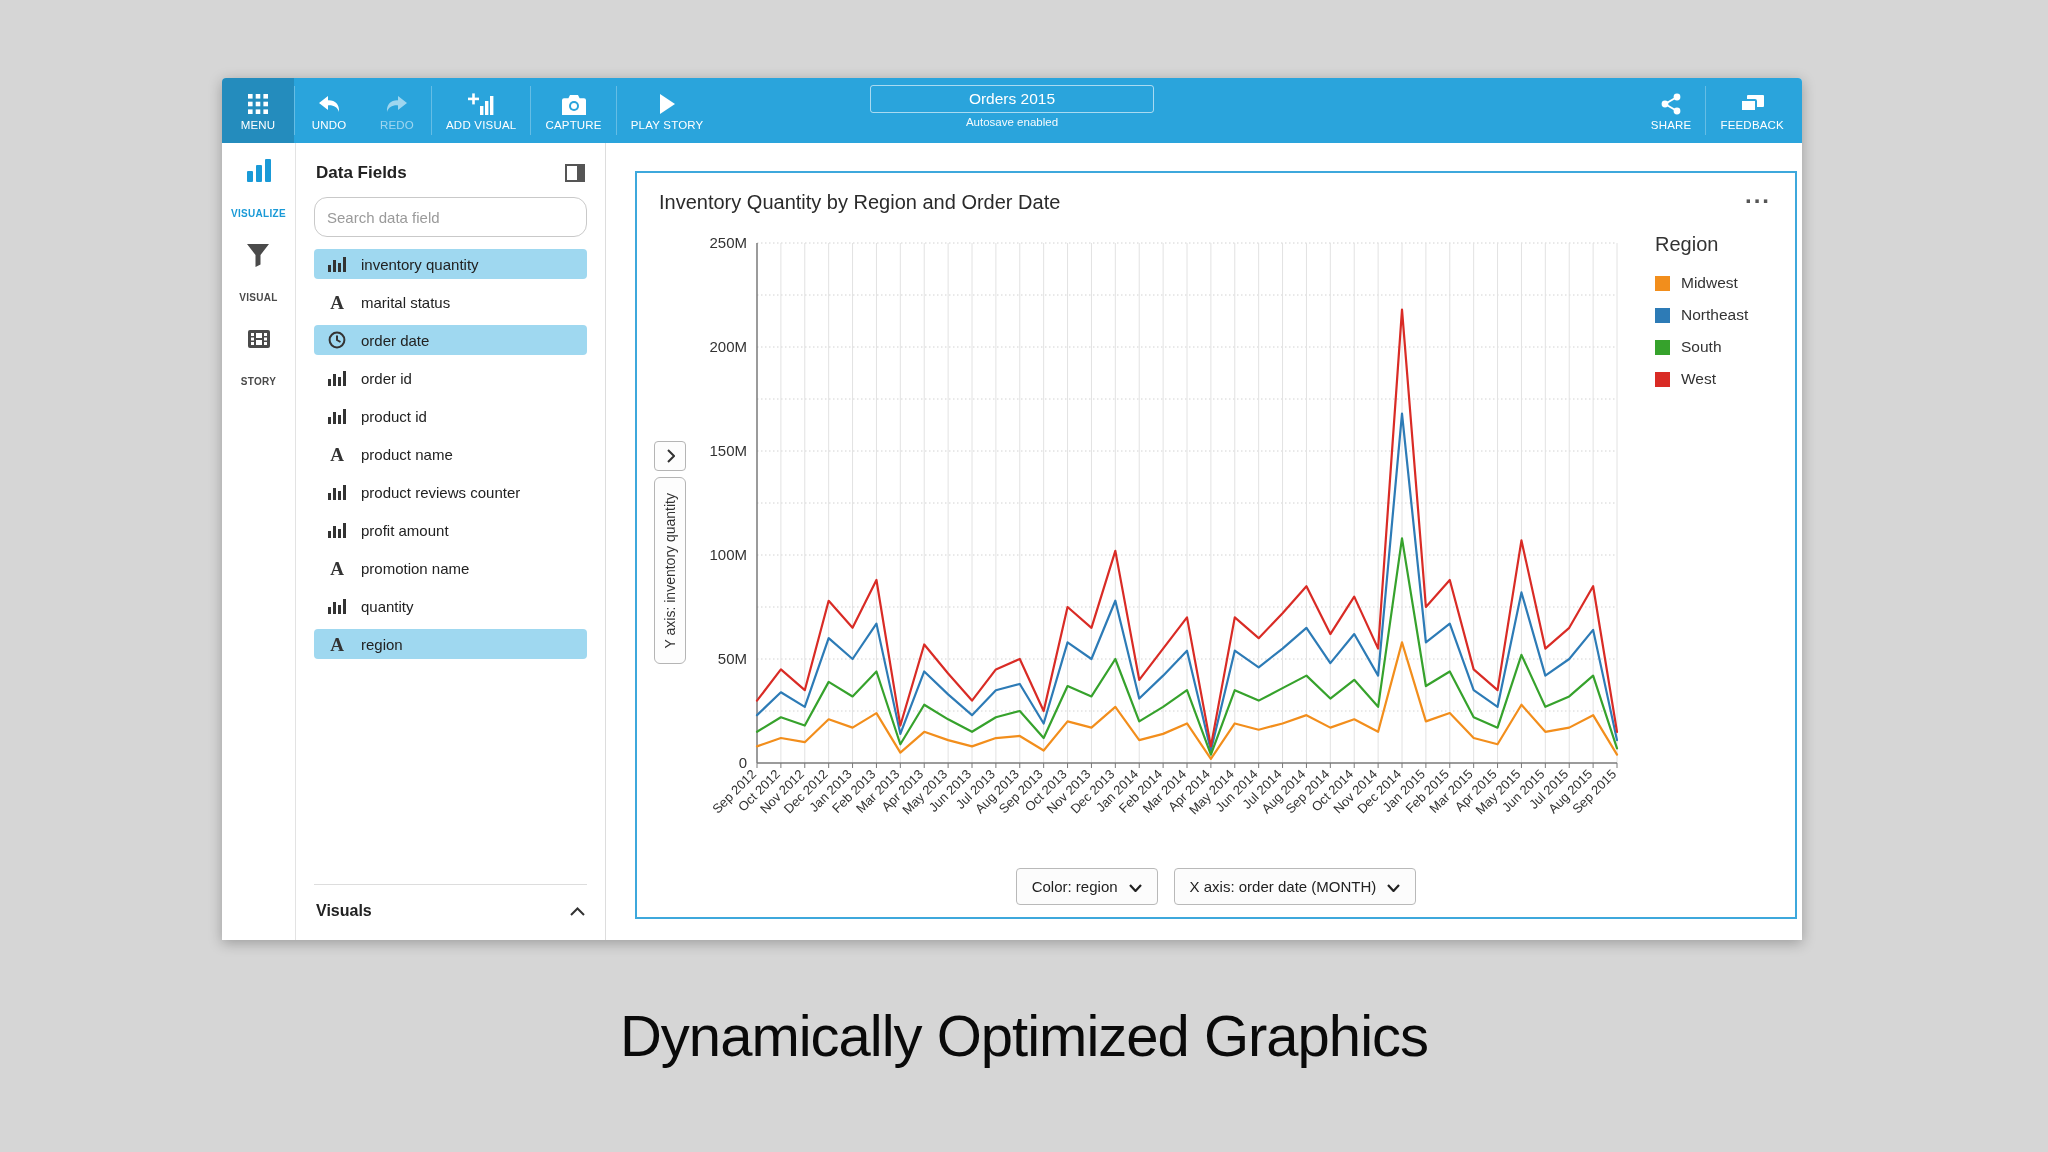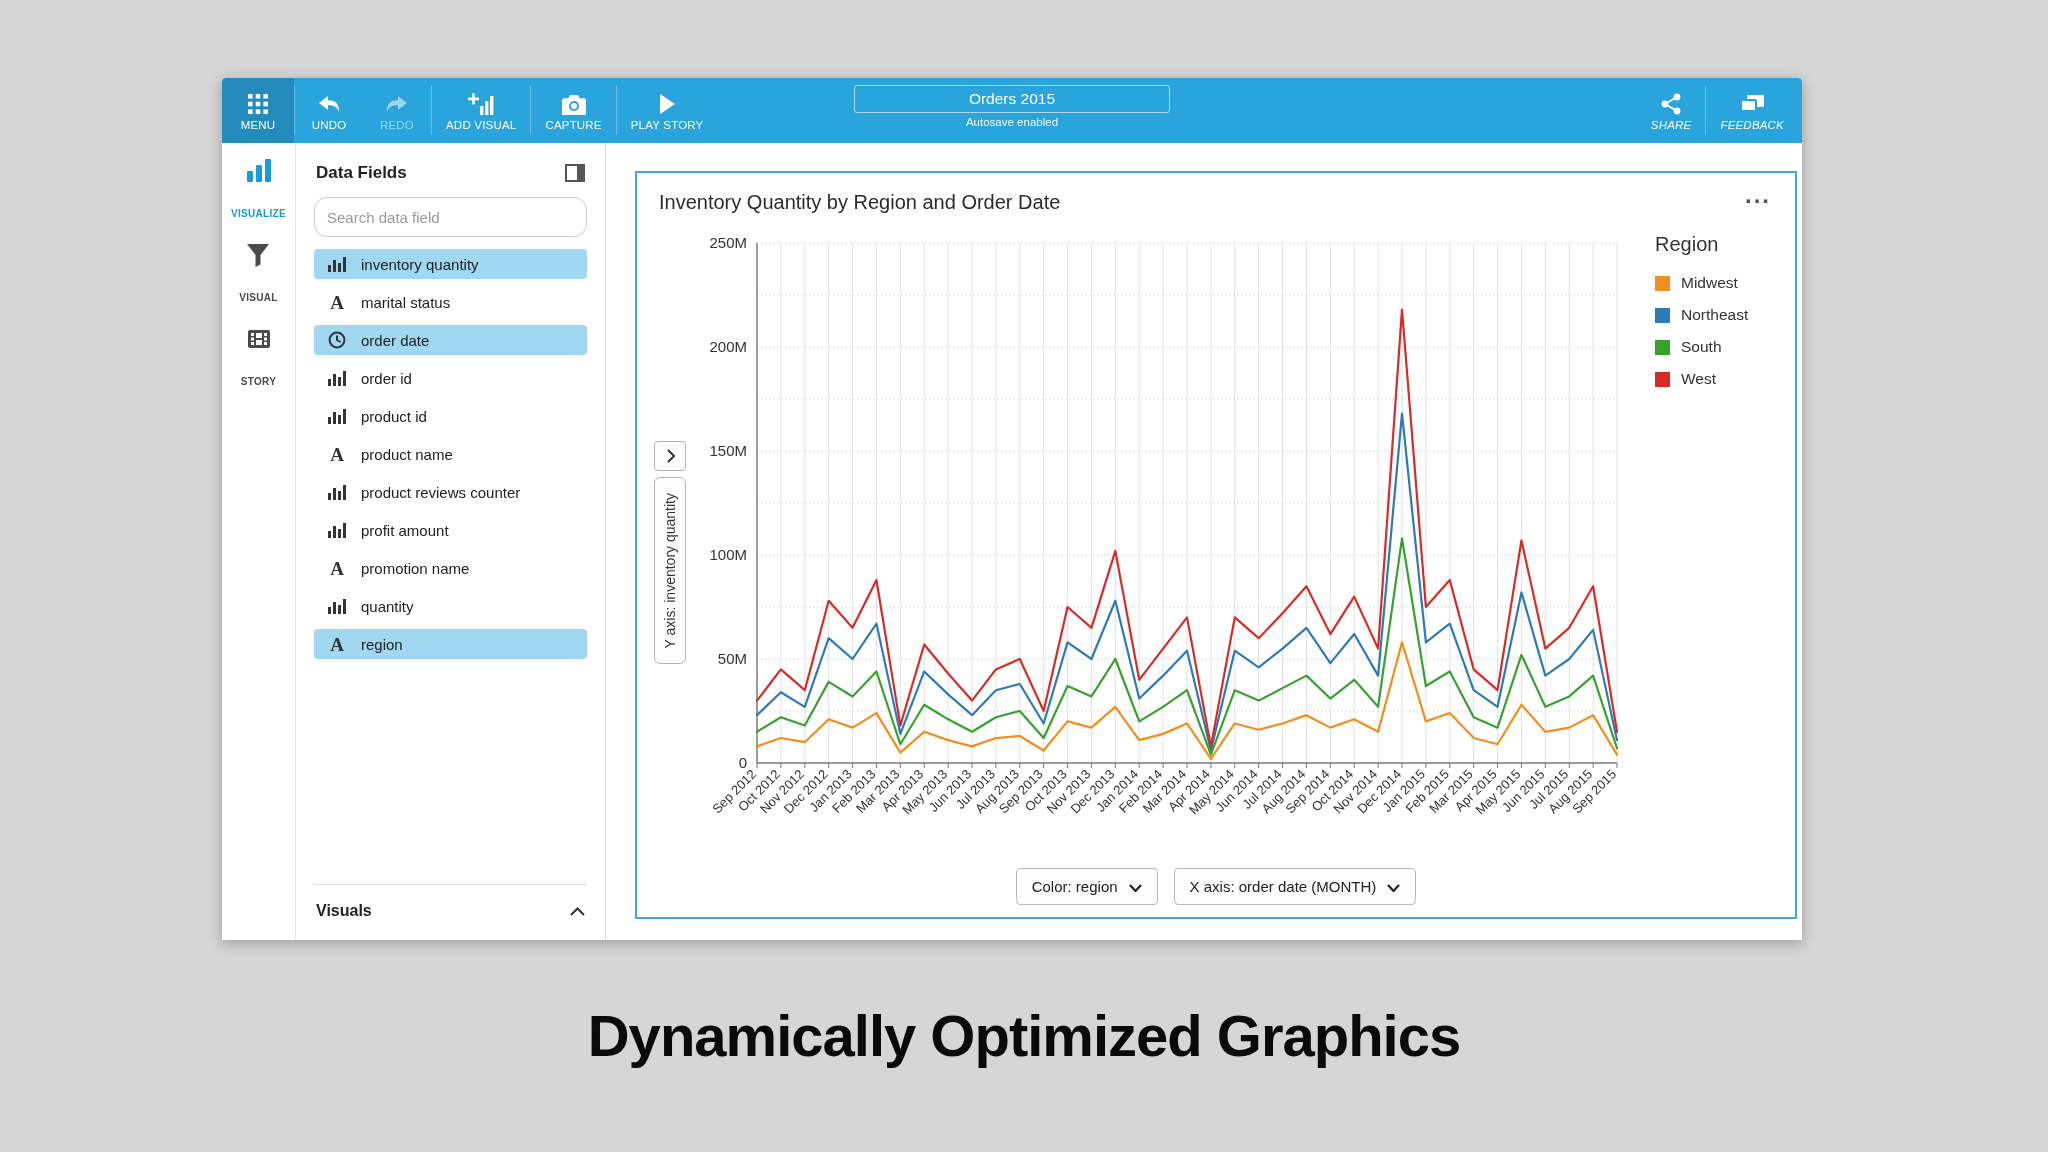--- a/index.html
+++ b/index.html
@@ -31,24 +31,24 @@
   .tb-label { font-size:11.5px; letter-spacing:.2px; white-space:nowrap; }
   .tb-icon { height:24px; display:flex; align-items:flex-end; }
   .tb-divider { width:1px; background:rgba(255,255,255,.28); margin:8px 0; }
   .tb-btn.disabled { opacity:.55; }
   .tb-center {
     position:absolute; left:50%; top:7px; transform:translateX(-50%);
     display:flex; flex-direction:column; align-items:center;
   }
   .tb-title-box {
     border:1px solid rgba(255,255,255,.6); border-radius:3px;
-    width:316px; text-align:center; padding:4px 0; font-size:15.5px;
+    width:284px; text-align:center; padding:4px 0; font-size:15.5px;
   }
   .tb-subtitle { margin-top:3px; font-size:11.5px; opacity:.95; }
-  .tb-right { position:absolute; right:4px; top:0; bottom:0; display:flex;font-style:italic; }
+  .tb-right { position:absolute; right:4px; top:0; bottom:0; display:flex; }
 
   
   .content { display:flex; height:797px; }
 
   
   .rail {
     width:74px; border-right:1px solid #e3e3e3;
     display:flex; flex-direction:column; align-items:center;
     padding-top:16px; gap:24px; background:#fff;
   }
@@ -116,21 +116,21 @@
   .dropdown-row { position:absolute; left:0; right:0; bottom:12px; display:flex; justify-content:center; gap:16px; }
   .pill {
     height:37px; border:1px solid #b9b9b9; border-radius:4px; background:#fcfcfc;
     padding:0 15px; font-size:15px; color:#222;
     display:flex; align-items:center; gap:11px; cursor:pointer;
   }
 
   
   .caption {
     position:absolute; left:0; right:0; top:1002px; text-align:center;
-    font-size:58px; font-weight:bold; color:#0a0a0a; letter-spacing:-1px;
+    font-size:58px; font-weight:normal; color:#0a0a0a; letter-spacing:-1px;
   }
 </style>
 </head>
 <body>
 
 <div class="window">
 
   <div class="toolbar">
     <div class="tb-btn tb-menu">
       <span class="tb-icon">

